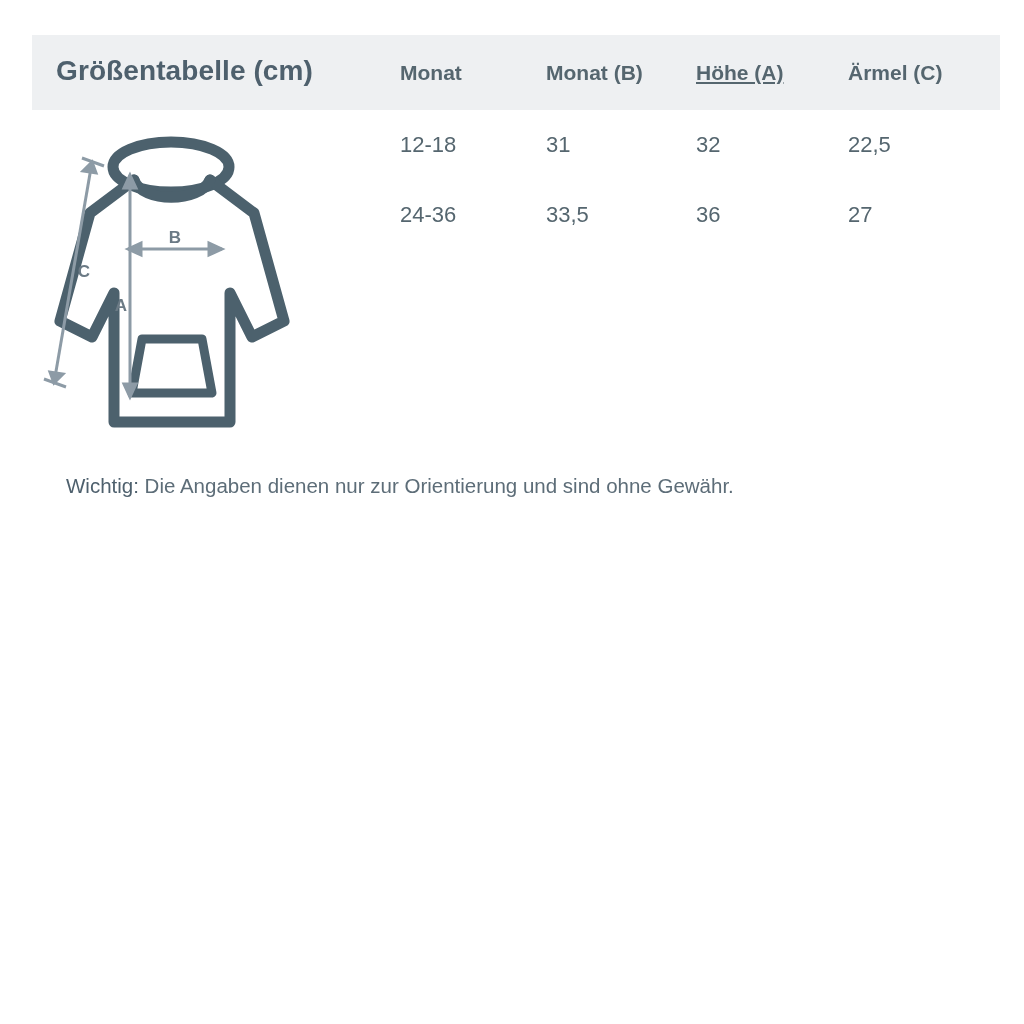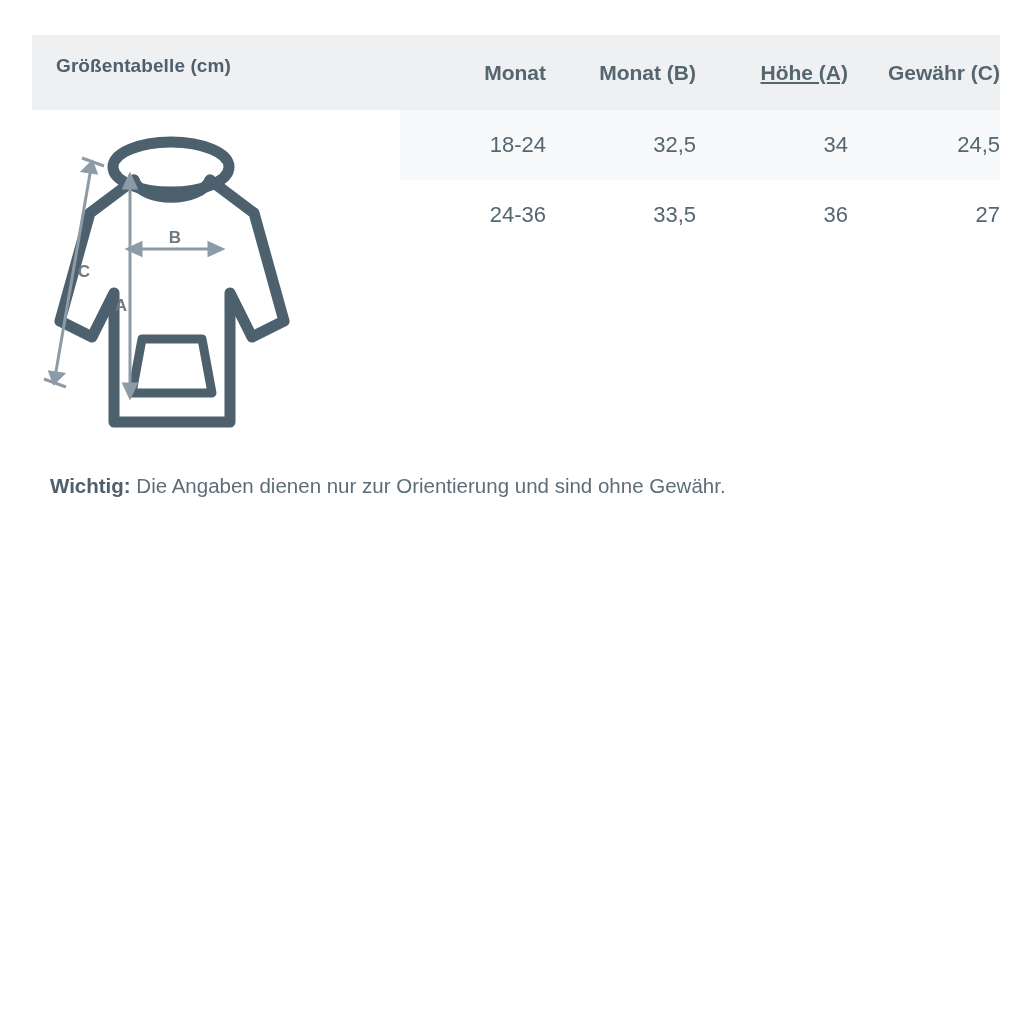--- a/index.html
+++ b/index.html
@@ -32,37 +32,37 @@
     width: 968px;
     height: 75px;
     background: #eef0f2;
     box-sizing: border-box;
   }
 
   .title {
     position: absolute;
     left: 56px;
     top: 55px;
-    font-size: 19px;
+    font-size: 28px;
     font-weight: bold;
     color: #4e606d;
     letter-spacing: 0.1px;
   }
 
   
   .table {
     position: absolute;
     left: 400px;
     top: 35px;
     width: 600px;
     border-collapse: collapse;
     table-layout: fixed;
   }
   .table th, .table td {
-    text-align: right;
+    text-align: left;
     color: #55666f;
     border: none;
     padding: 0;
   }
   .table thead th {
     height: 75px;
     font-size: 21px;
     font-weight: bold;
     vertical-align: middle;
   }
@@ -93,22 +93,23 @@
   .note {
     position: absolute;
     left: 50px;
     top: 466px;
     width: 930px;
     font-size: 20.5px;
     line-height: 40px;
     color: #5d6d78;
   }
   .note b {
-    font-weight: bold;
+    font-weight: normal;
     color: #4e606d;
+    margin-left: 16px;
   }
 </style>
 </head>
 <body>
 
 <div class="sheet">
 
   <div class="header-band"></div>
 
   <div class="title">Größentabelle (cm)</div>
@@ -162,29 +163,29 @@
       <text x="54" y="152" font-family="Liberation Sans, sans-serif" font-size="17" font-weight="bold" fill="#6b7a85" text-anchor="middle">C</text>
     </svg>
   </div>
 
   <table class="table">
     <thead>
       <tr>
         <th class="col-month">Monat</th>
         <th class="col-width">Monat (B)</th>
         <th class="col-height">Höhe (A)</th>
-        <th class="col-sleeve">Gewähr (C)</th>
+        <th class="col-sleeve">Ärmel (C)</th>
       </tr>
     </thead>
     <tbody>
-      <tr class="alt">
-        <td>18-24</td>
-        <td>32,5</td>
-        <td>34</td>
-        <td>24,5</td>
+      <tr>
+        <td>12-18</td>
+        <td>31</td>
+        <td>32</td>
+        <td>22,5</td>
       </tr>
       <tr>
         <td>24-36</td>
         <td>33,5</td>
         <td>36</td>
         <td>27</td>
       </tr>
     </tbody>
   </table>
 

